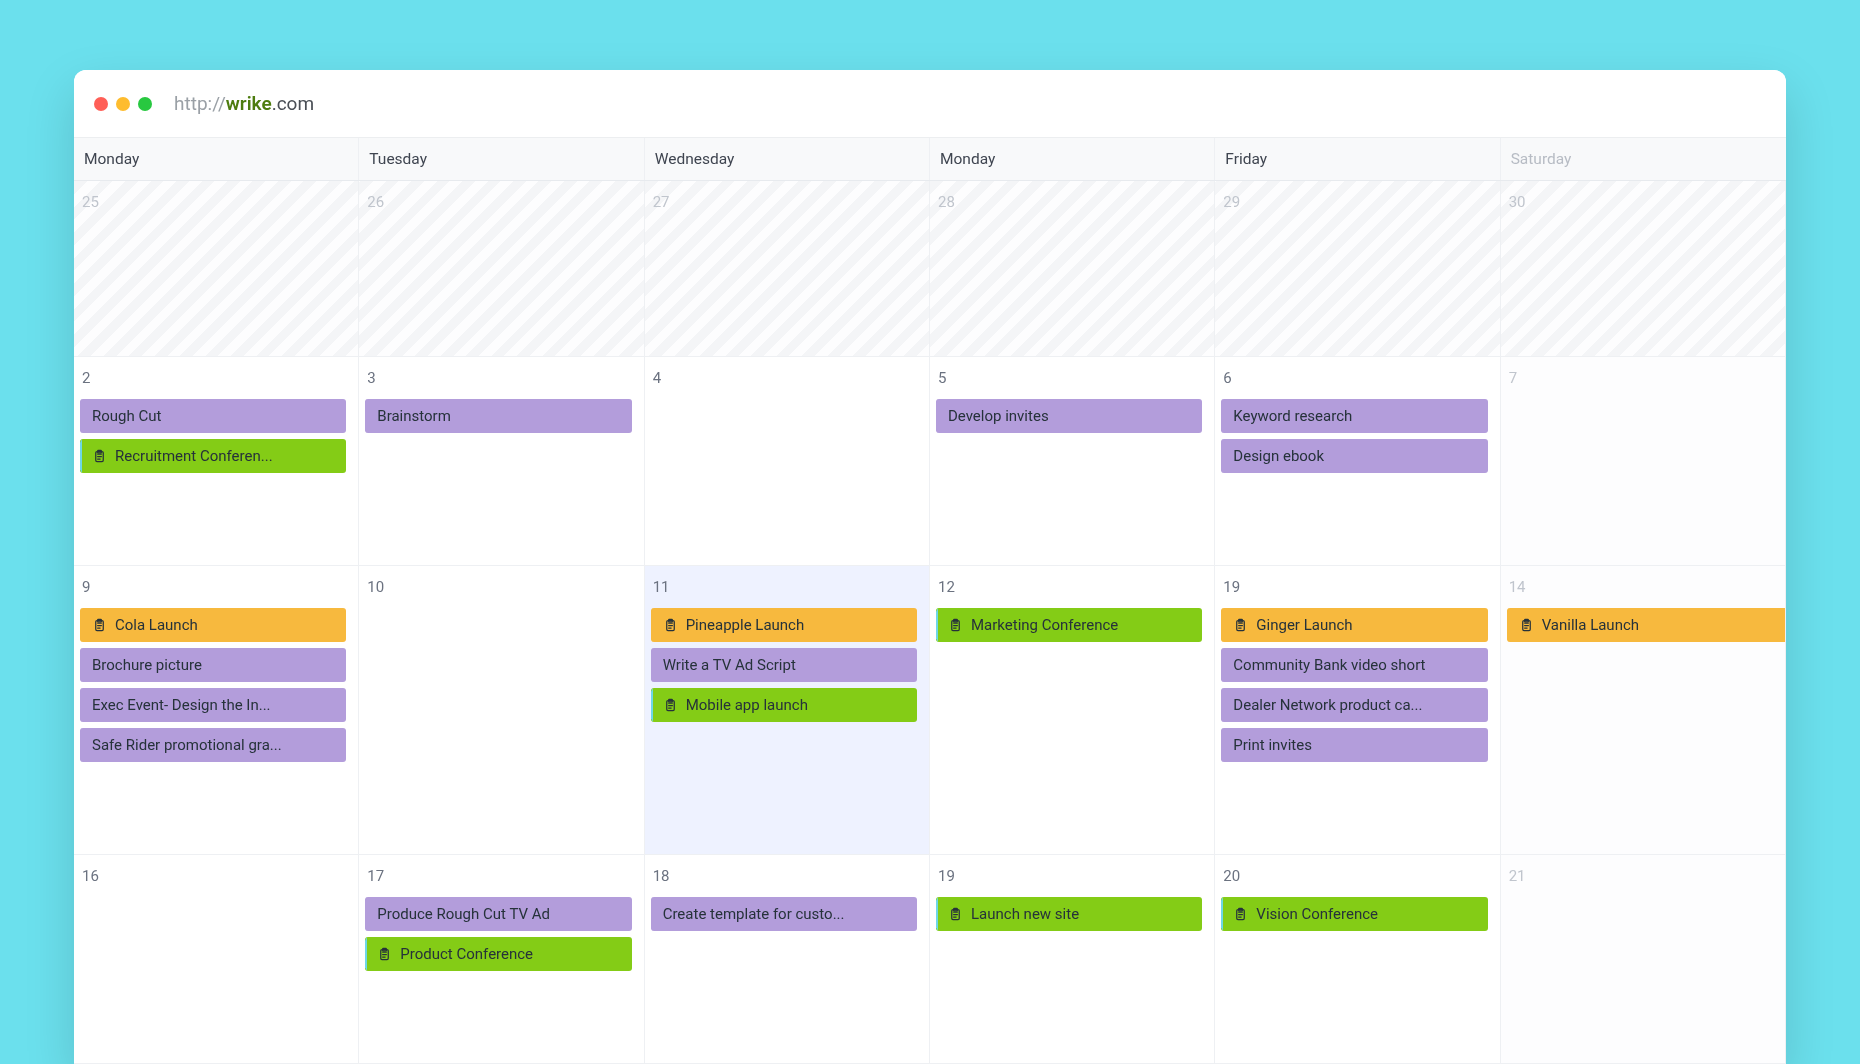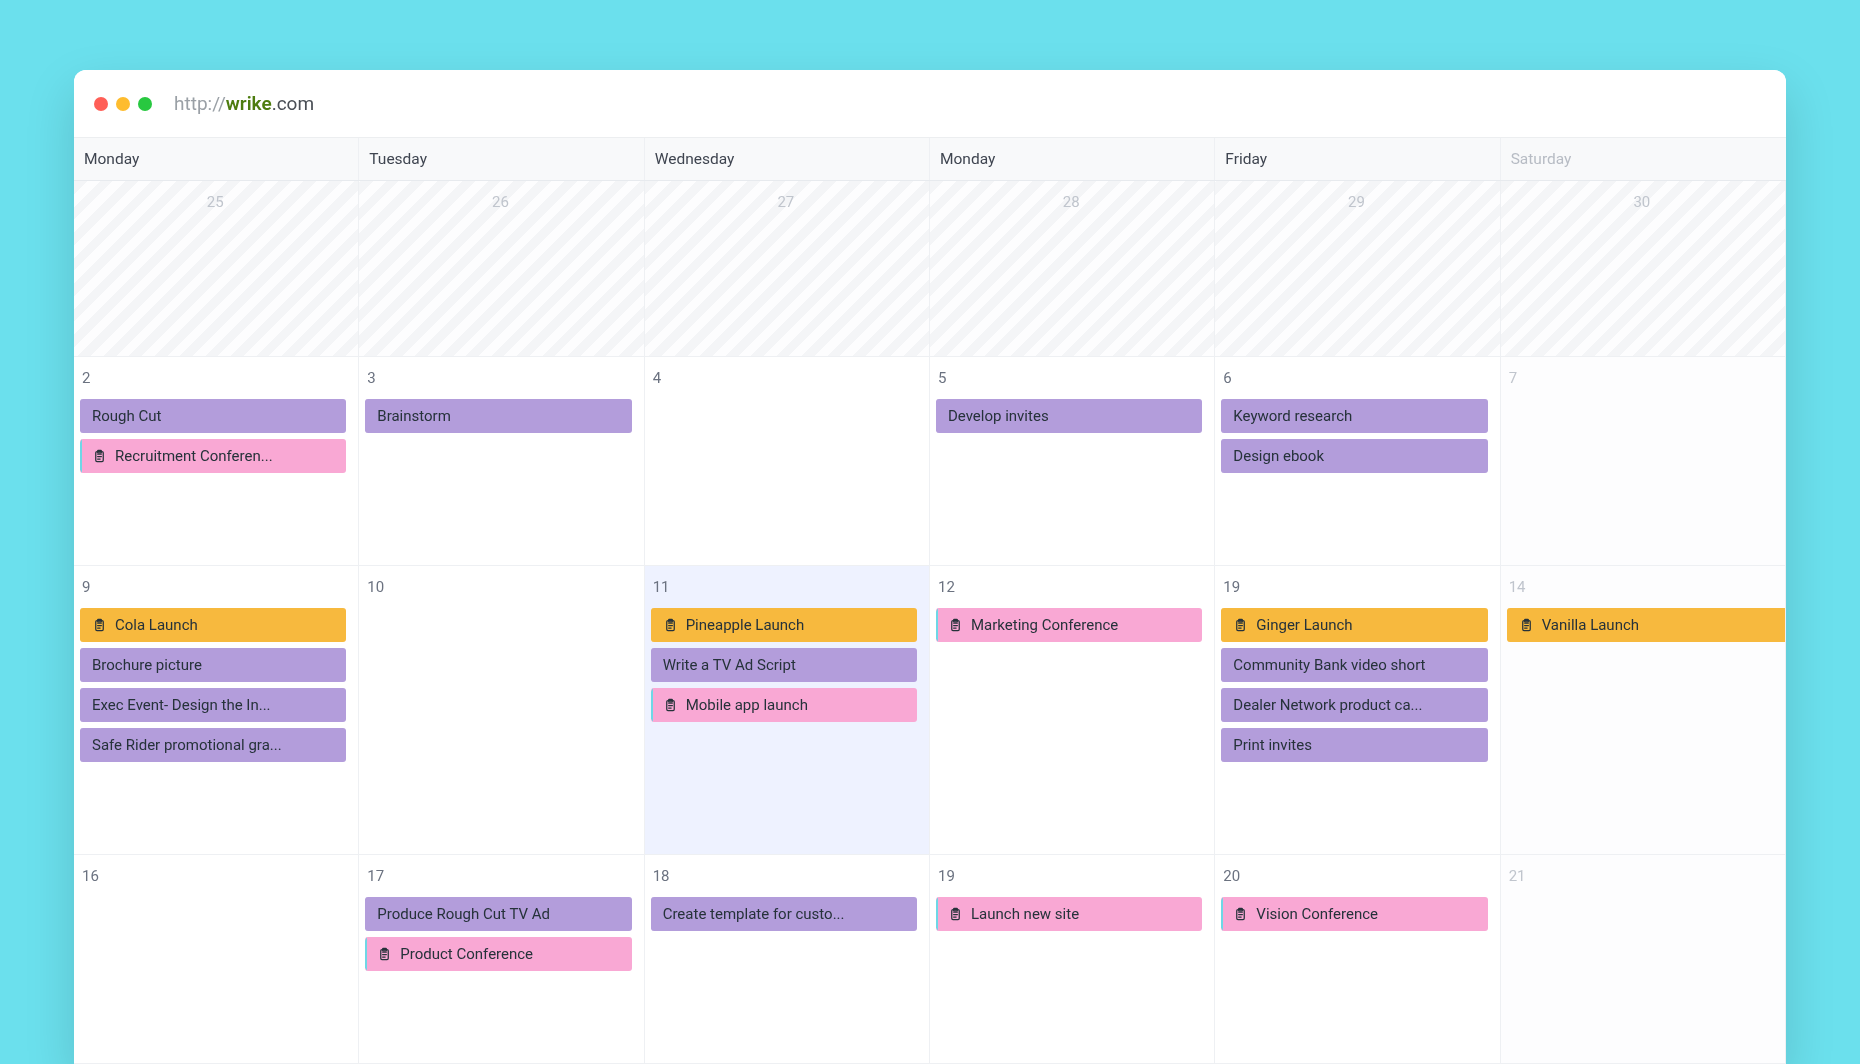--- a/index.html
+++ b/index.html
@@ -89,21 +89,21 @@
     content: "";
     position: absolute;
     left: -8px;
     top: 0;
     width: 0; height: 0;
     border-top: 17px solid transparent;
     border-bottom: 17px solid transparent;
   }
   .event.purple { background: #b39ddb; }
   .event.purple::before { border-right: 10px solid #b39ddb; }
-  .event.cyan { background: #f9a8d4; }
+  .event.cyan { background: #84cc16; }
   .event.cyan::before { border-right: 10px solid #6ed7e6; }
   .event.orange { background: #f7b93e; }
   .event.orange::before { border-right: 10px solid #f7b93e; }
 
   .event .icon {
     display: inline-flex;
     margin-right: 8px;
     flex: 0 0 auto;
   }
   .event .label {
@@ -113,21 +113,20 @@
 
   .event.open-right {
     border-top-right-radius: 0;
     border-bottom-right-radius: 0;
     margin-right: -6px;
   }
 </style>
 <style>
   .grid > .cell:nth-child(-n+6){
     background: repeating-linear-gradient(-45deg,#fdfdfe,#fdfdfe 9px,#f4f5f7 9px,#f4f5f7 18px);
-    align-items: center;
   }
   .grid > .cell:nth-child(-n+6) .daynum{ color:#c0c5cd; }
 </style></head>
 <body>
 
 <div class="window">
   <div class="titlebar">
     <div class="dots">
       <div class="dot" style="background:#ff5f57"></div>
       <div class="dot" style="background:#febc2e"></div>

